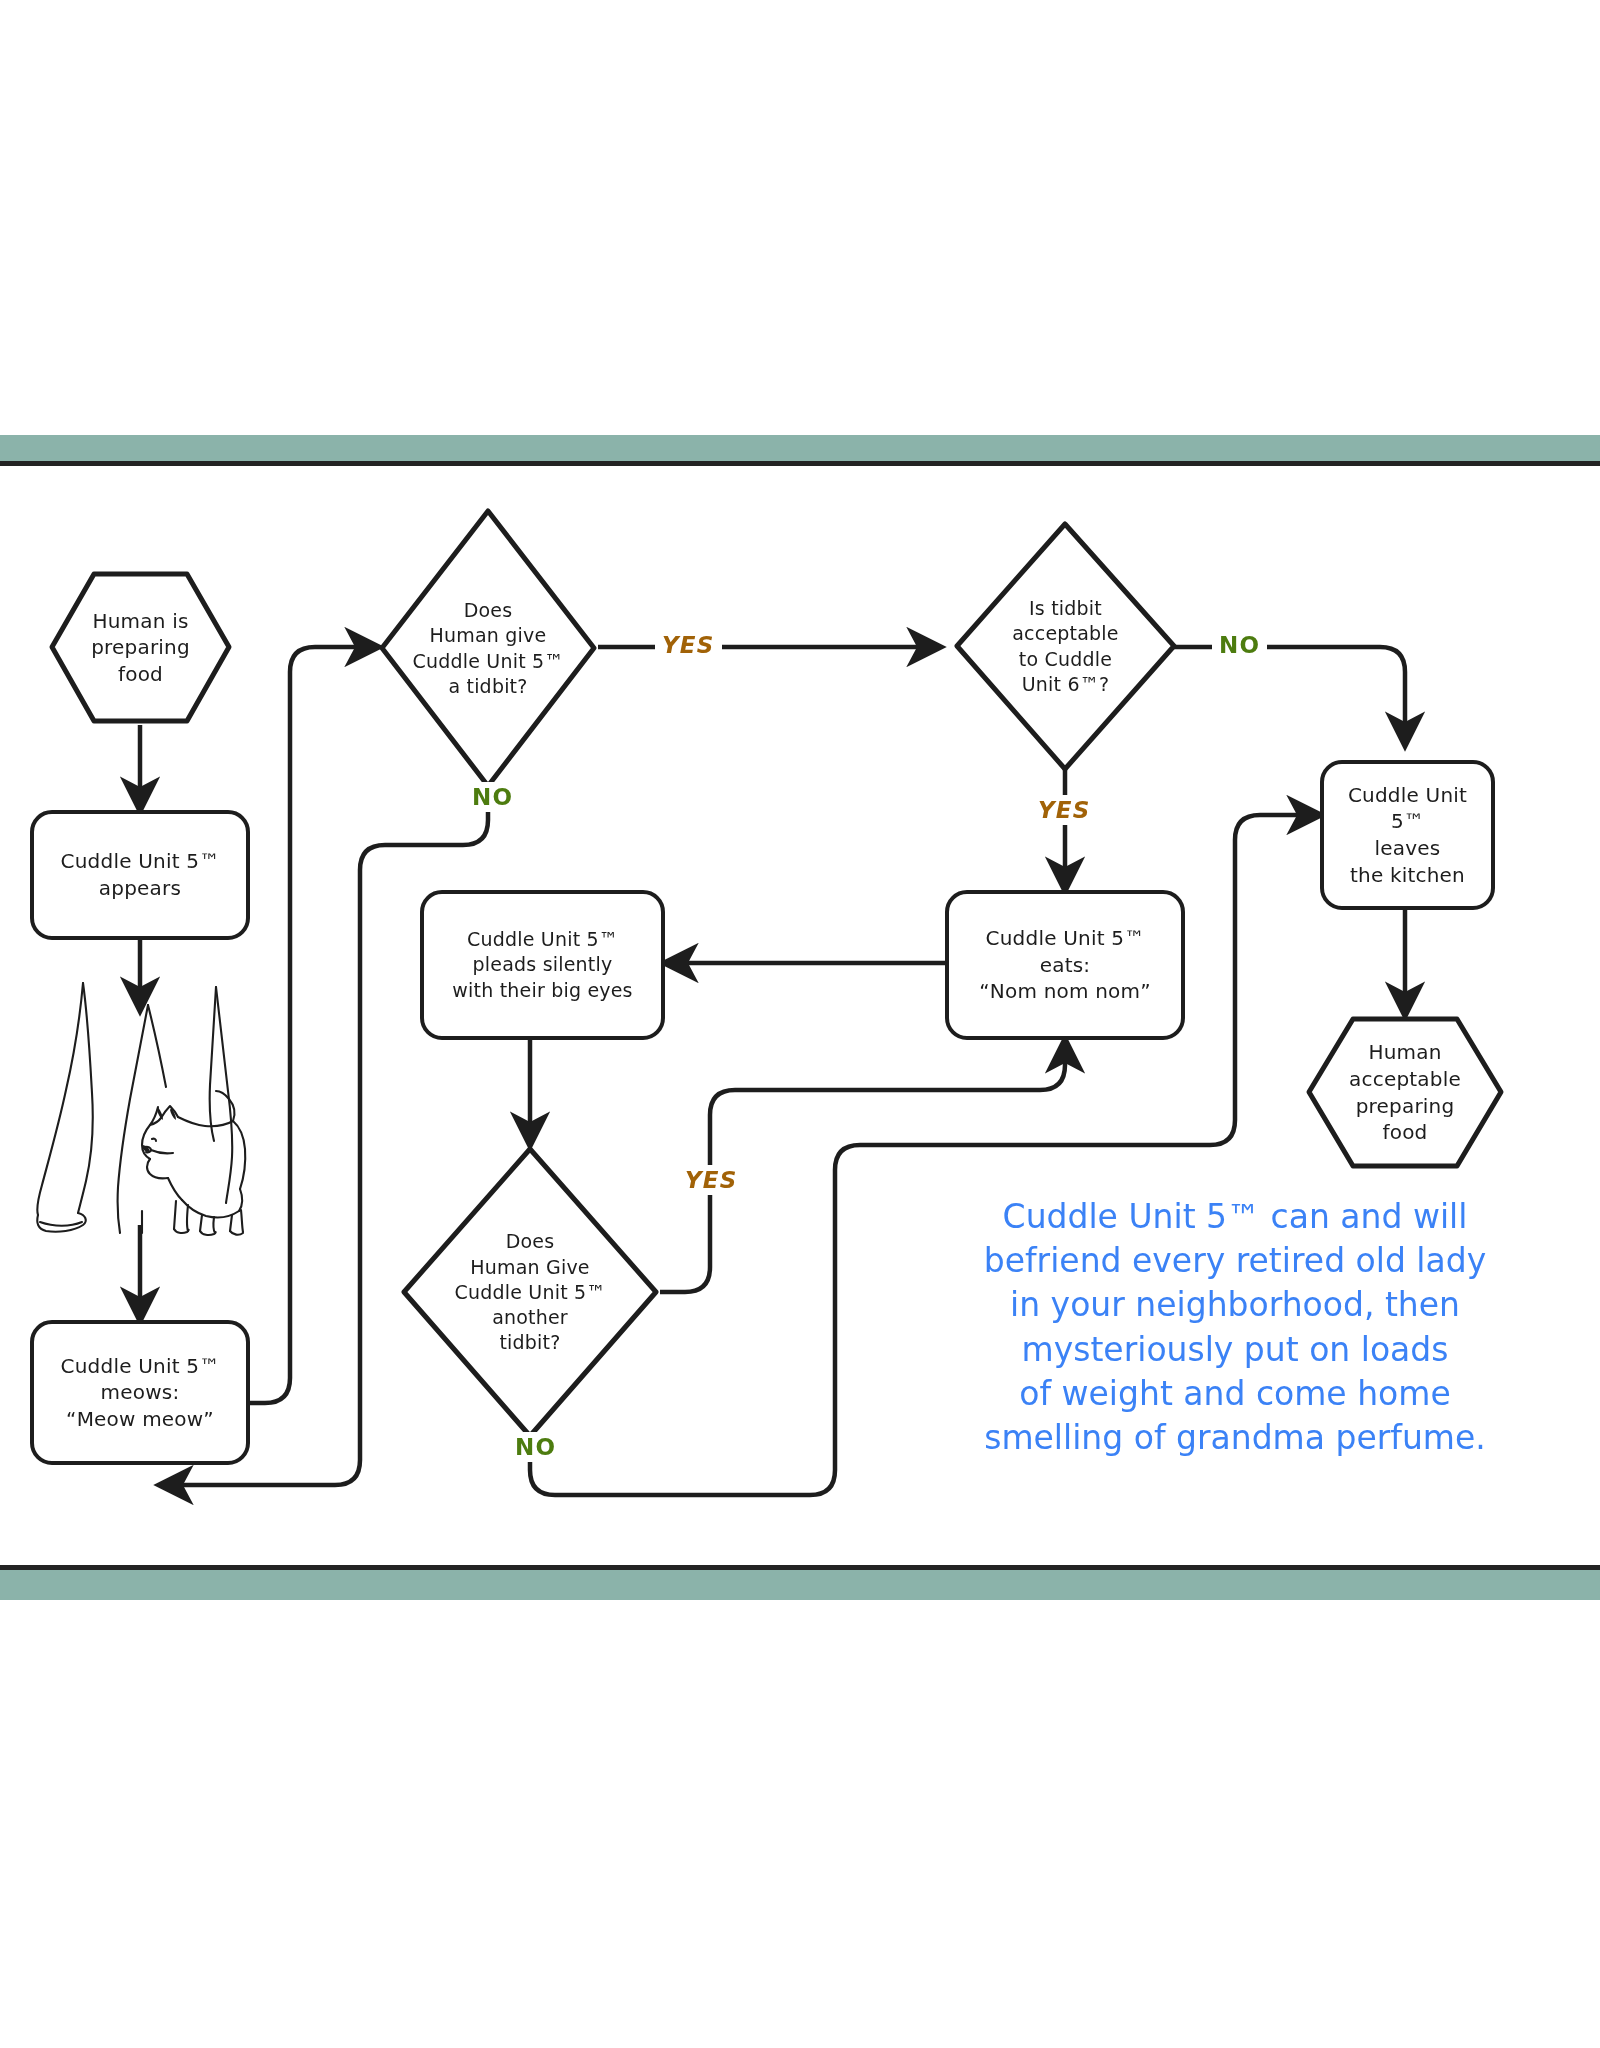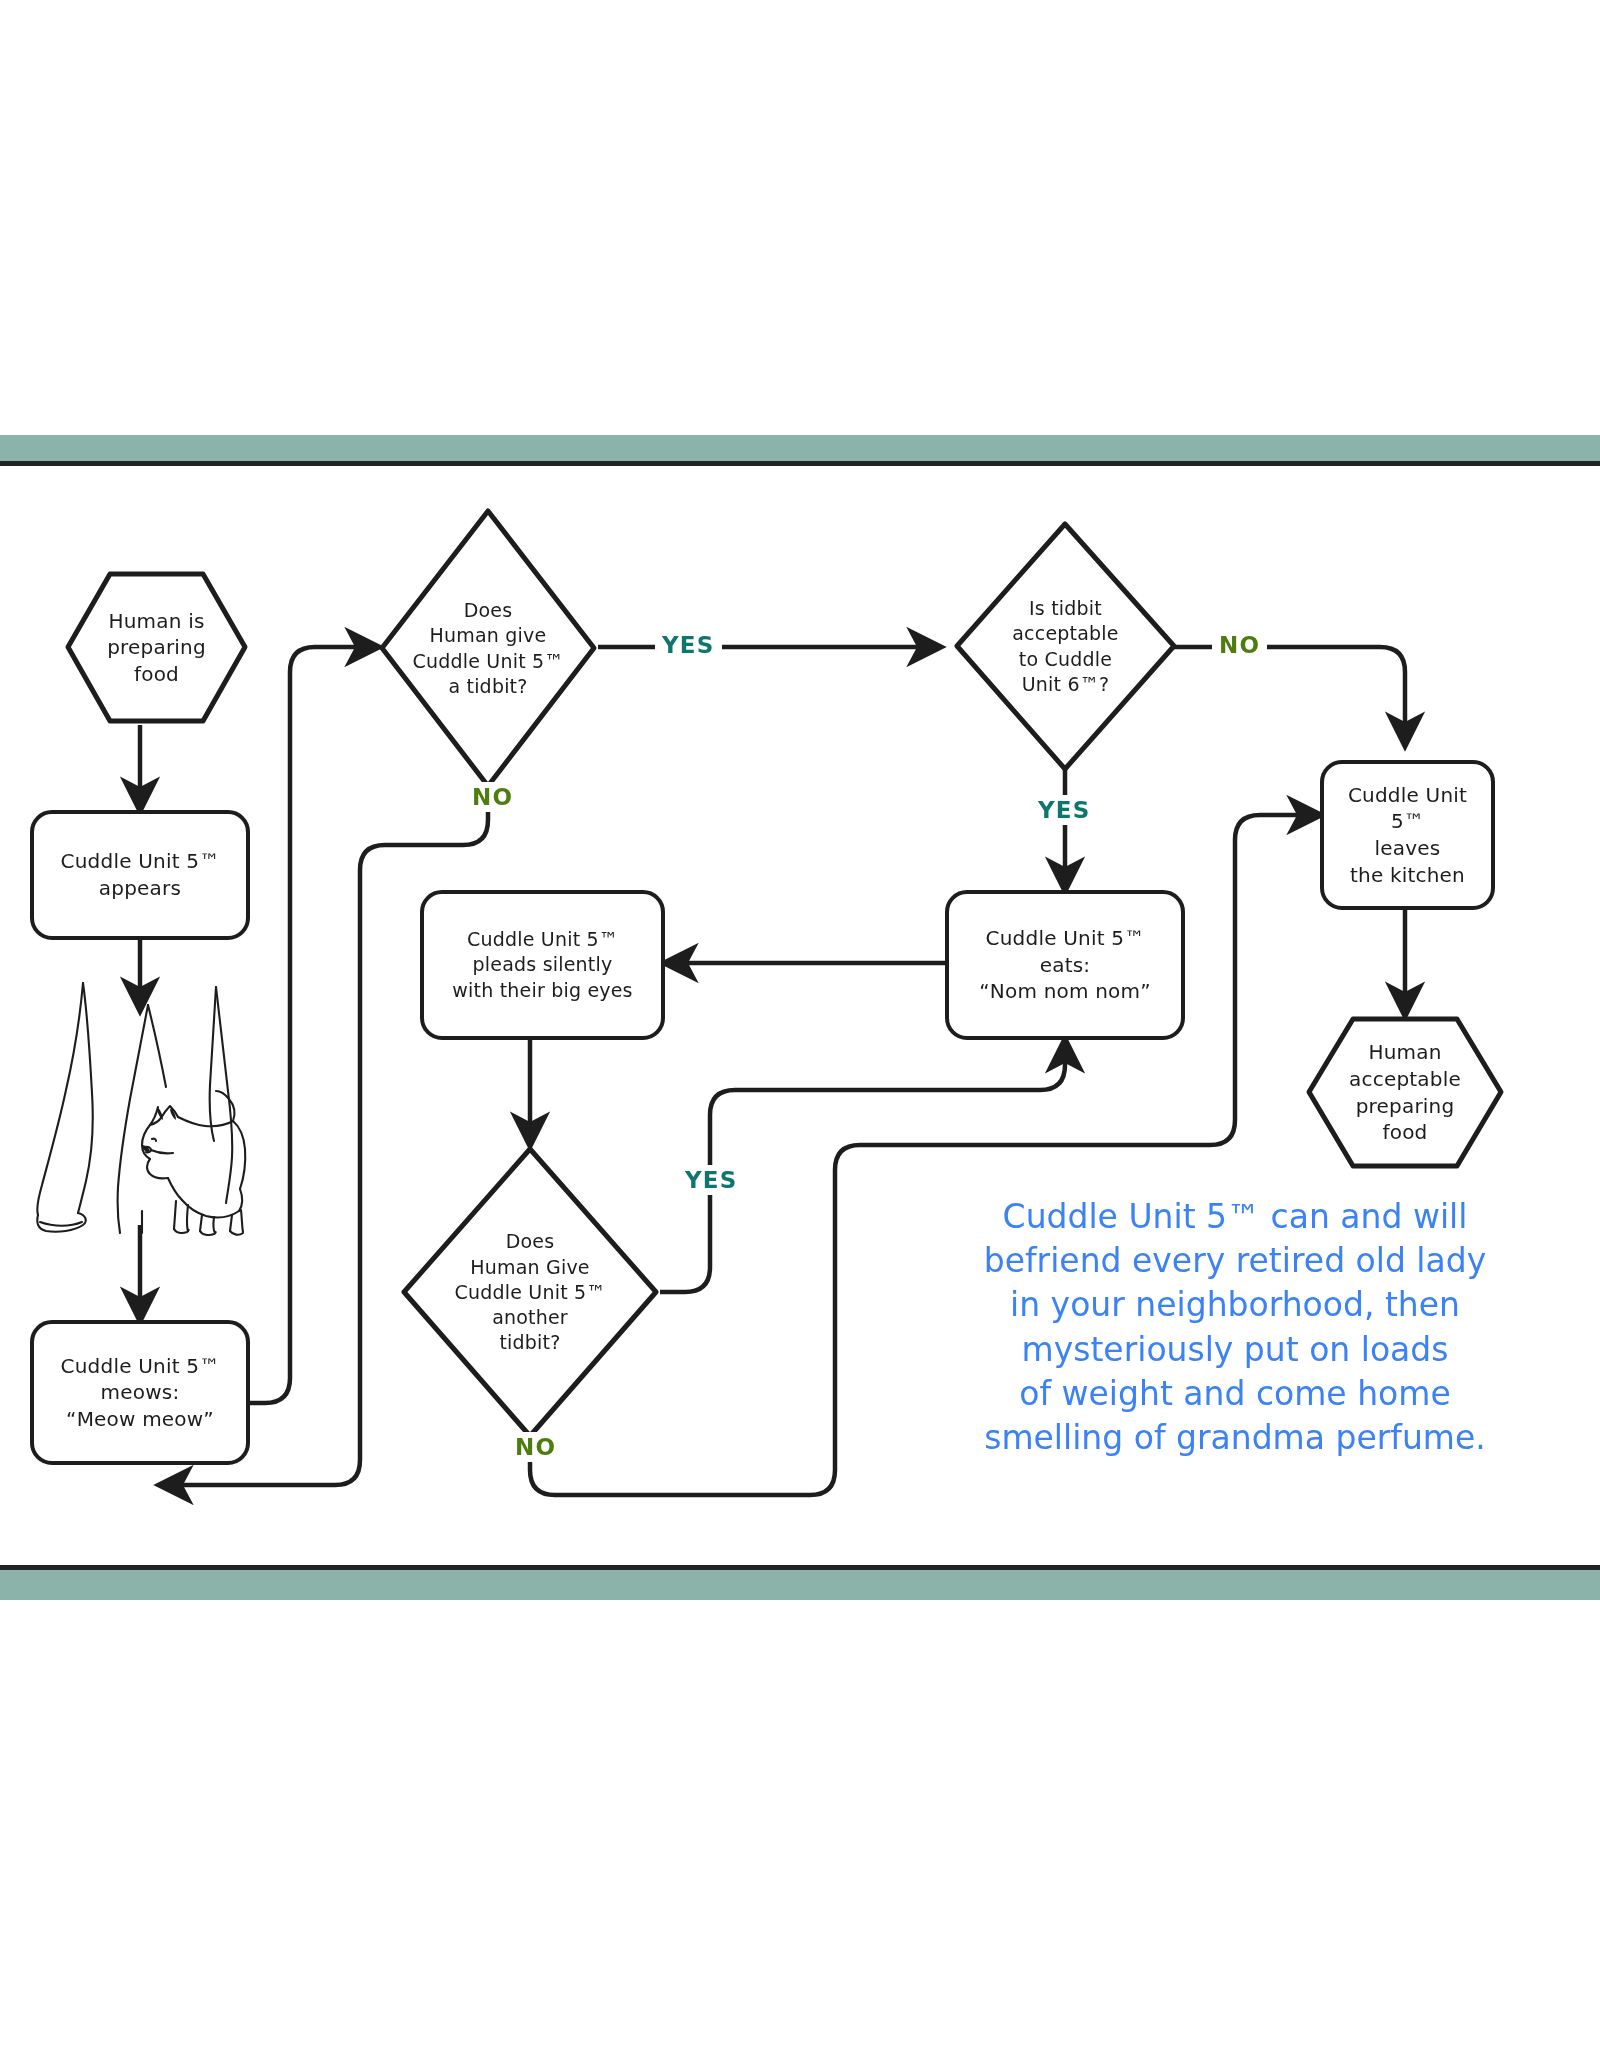--- a/index.html
+++ b/index.html
@@ -37,21 +37,21 @@
   .hexwrap{background:transparent;}
   .hexwrap svg{position:absolute;left:0;top:0;}
   .diamondwrap{background:transparent;}
   .diamondwrap svg{position:absolute;left:0;top:0;}
 
   
   .elabel{
     position:absolute;font-size:23px;font-weight:bold;letter-spacing:1.2px;
     background:#fff;padding:2px 7px;z-index:6;
   }
-  .elabel.yes{color:#0f766e;}
+  .elabel.yes{color:#a16207;font-style:italic;}
   .elabel.no{color:#4d7c0f;}
 
   
   #caption{
     position:absolute;left:950px;top:1195px;width:570px;
     font-family:"DejaVu Sans","Liberation Sans",sans-serif;
     font-size:33px;line-height:1.34;text-align:center;color:#3b82f6;
     white-space:pre-line;
   }
 
@@ -96,21 +96,21 @@
       <path d="M530,1040 L530,1145" marker-end="url(#ah)"></path>
 
       <path d="M660,1292 L685,1292 Q710,1292 710,1267 L710,1115 Q710,1090 735,1090 L1040,1090 Q1065,1090 1065,1065 L1065,1040" marker-end="url(#ah)"></path>
 
       <path d="M530,1440 L530,1470 Q530,1495 555,1495 L810,1495 Q835,1495 835,1470 L835,1170 Q835,1145 860,1145 L1210,1145 Q1235,1145 1235,1120 L1235,840 Q1235,815 1260,815 L1320,815" marker-end="url(#ah)"></path>
 
       <path d="M1405,910 L1405,1015" marker-end="url(#ah)"></path>
     </g>
   </svg>
 
-  <div class="node hexwrap" style="left:64px;top:570px;width:185px;height:155px;">
+  <div class="node hexwrap" style="left:48px;top:570px;width:185px;height:155px;">
     <svg width="185" height="155" viewBox="0 0 185 155">
       <polygon points="46,4 139,4 181,77 139,151 46,151 4,77" fill="#fff" stroke="#1d1d1d" stroke-width="5" stroke-linejoin="round"></polygon>
     </svg>
     <div class="txt">Human is
 preparing
 food</div>
   </div>
 
   <div class="node proc" style="left:30px;top:810px;width:220px;height:130px;">
     <div class="txt">Cuddle Unit 5™

